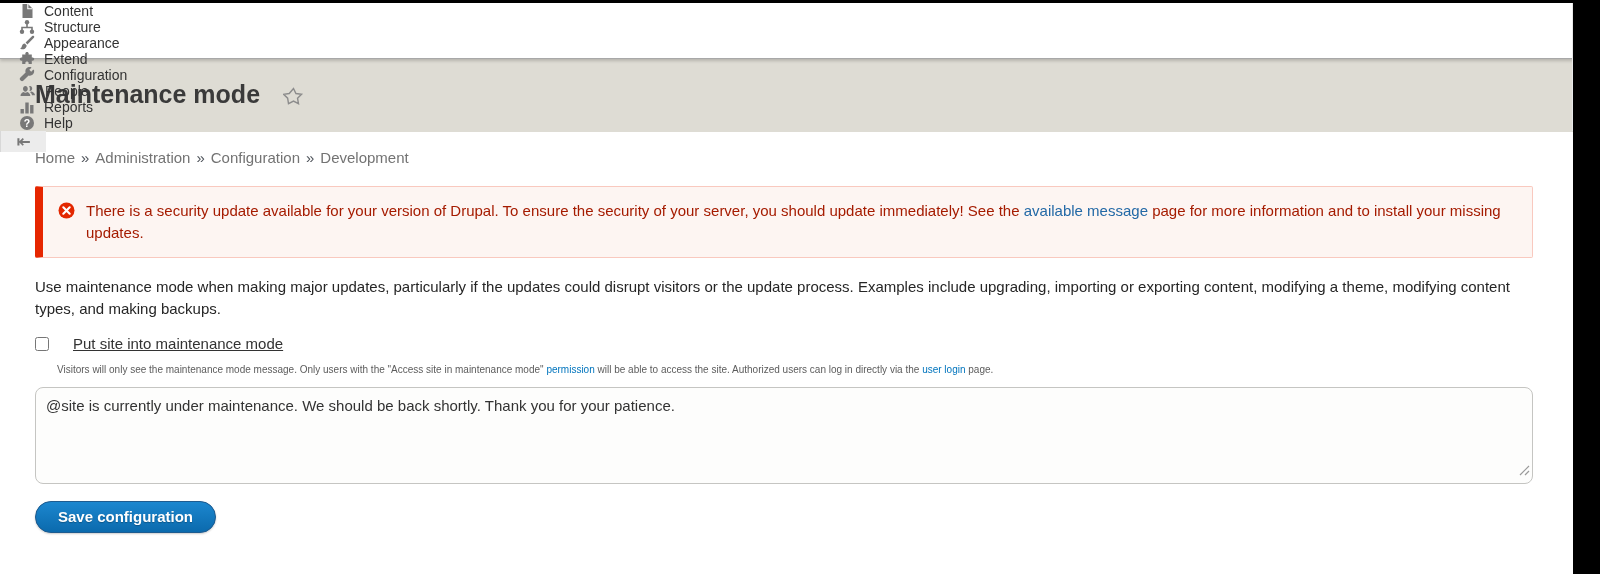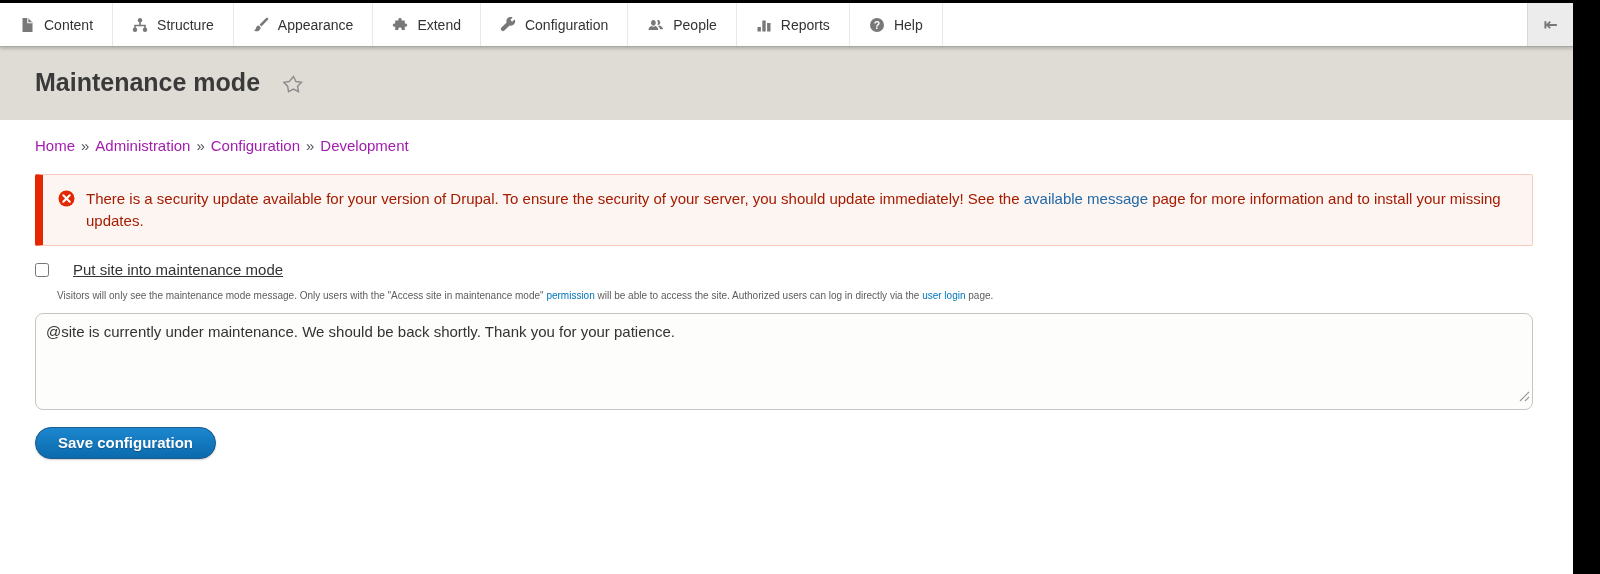--- a/index.html
+++ b/index.html
@@ -1,38 +1,38 @@
 <!DOCTYPE html>
 <html><head>
 <meta charset="utf-8">
 <style>
   * { margin:0; padding:0; box-sizing:border-box; }
   html,body { background:#000; }
   body { font-family:"Liberation Sans","DejaVu Sans",sans-serif; width:1600px; height:574px; overflow:hidden; }
   .page { width:1573px; height:571px; margin-top:3px; background:#fff; }
 
   
-  .toolbar { height:44px; background:#fff; display:flex; align-items:stretch;
-             border-bottom:1px solid #a8a8a8; box-shadow:0 2px 3px rgba(0,0,0,.18); position:relative; }
+  .toolbar { height:56px; background:#fff; display:flex; align-items:stretch;
+             border-bottom:1px solid #a8a8a8; box-shadow:0 2px 3px rgba(0,0,0,.18); position:relative;flex-direction:column; }
   .toolbar-item { display:flex; align-items:center; gap:9px; padding:0 19px;
                   border-right:1px solid #e8e8e8; font-size:14px; color:#333; cursor:pointer; white-space:nowrap; }
   .toolbar-item svg { display:block; }
   .toolbar-spacer { flex:1; }
   .toolbar-toggle { width:46px; background:#ececec; border-left:1px solid #d8d8d8;
                     display:flex; align-items:center; justify-content:center;
                     color:#787878; font-size:17px; font-weight:bold; cursor:pointer; }
 
   
   .page-header { background:#dedcd4; padding:21px 35px 23px; }
   .page-title { font-size:25px; font-weight:bold; color:#3a3a3a; display:flex; align-items:center; gap:23px; }
   .star-icon svg { display:block; margin-top:3px; }
 
   
   .breadcrumb { padding:17px 35px 0; font-size:15px; color:#444; }
-  .breadcrumb a { color:#a21caf; text-decoration:none; }
+  .breadcrumb a { color:#737373; text-decoration:none; }
   .breadcrumb .sep { margin:0 6px; color:#50555c; }
 
   .messages-error { margin:20px 40px 0 35px; background:#fdf5f2; border:1px solid #f9c9bf;
                     border-left:8px solid #e62600; padding:13px 15px; display:flex; gap:11px;
                     color:#a51b00; font-size:15px; line-height:22px; border-radius:2px; }
   .error-icon { flex:0 0 auto; margin-top:2px; }
   .messages-error a { color:#2369a6; text-decoration:none; }
 
   .intro { margin:18px 40px 0 35px; font-size:15px; line-height:22px; color:#262626; }
 
@@ -161,20 +161,21 @@
   </nav>
 
   <div class="messages-error">
     <span class="error-icon"><svg width="17" height="17" viewBox="0 0 17 17">
           <circle cx="8.5" cy="8.5" r="8" fill="#e32700"></circle>
           <path d="M5.3 5.3l6.4 6.4M11.7 5.3l-6.4 6.4" stroke="#fff" stroke-width="2.1" stroke-linecap="round"></path>
         </svg></span>
     <span><span>There is a security update available for your version of Drupal. To ensure the security of your server, you should update immediately! See the </span><a href="#">available message</a><span> page for more information and to install your missing updates.</span></span>
   </div>
 
+  <p class="intro">Use maintenance mode when making major updates, particularly if the updates could disrupt visitors or the update process. Examples include upgrading, importing or exporting content, modifying a theme, modifying content types, and making backups.</p>
 
   <div class="checkbox-row">
     <input type="checkbox" id="mm" style="">
     <label for="mm">Put site into maintenance mode</label>
   </div>
   <div class="checkbox-desc">
     <span>Visitors will only see the maintenance mode message. Only users with the "Access site in maintenance mode" </span><a href="#">permission</a><span> will be able to access the site. Authorized users can log in directly via the </span><a href="#">user login</a><span> page.</span>
   </div>
 
   <div class="textarea-wrap">

